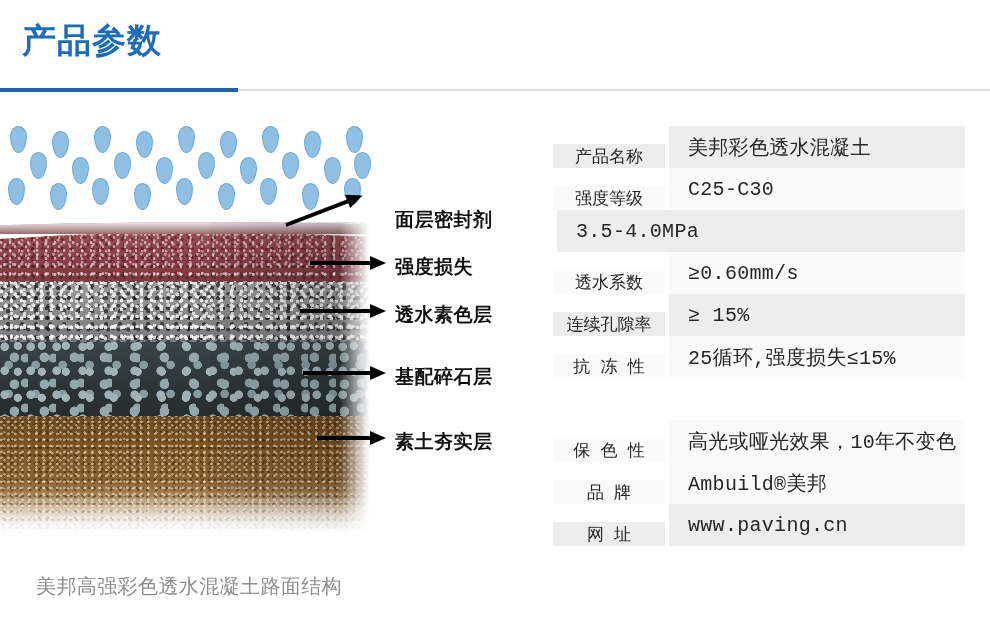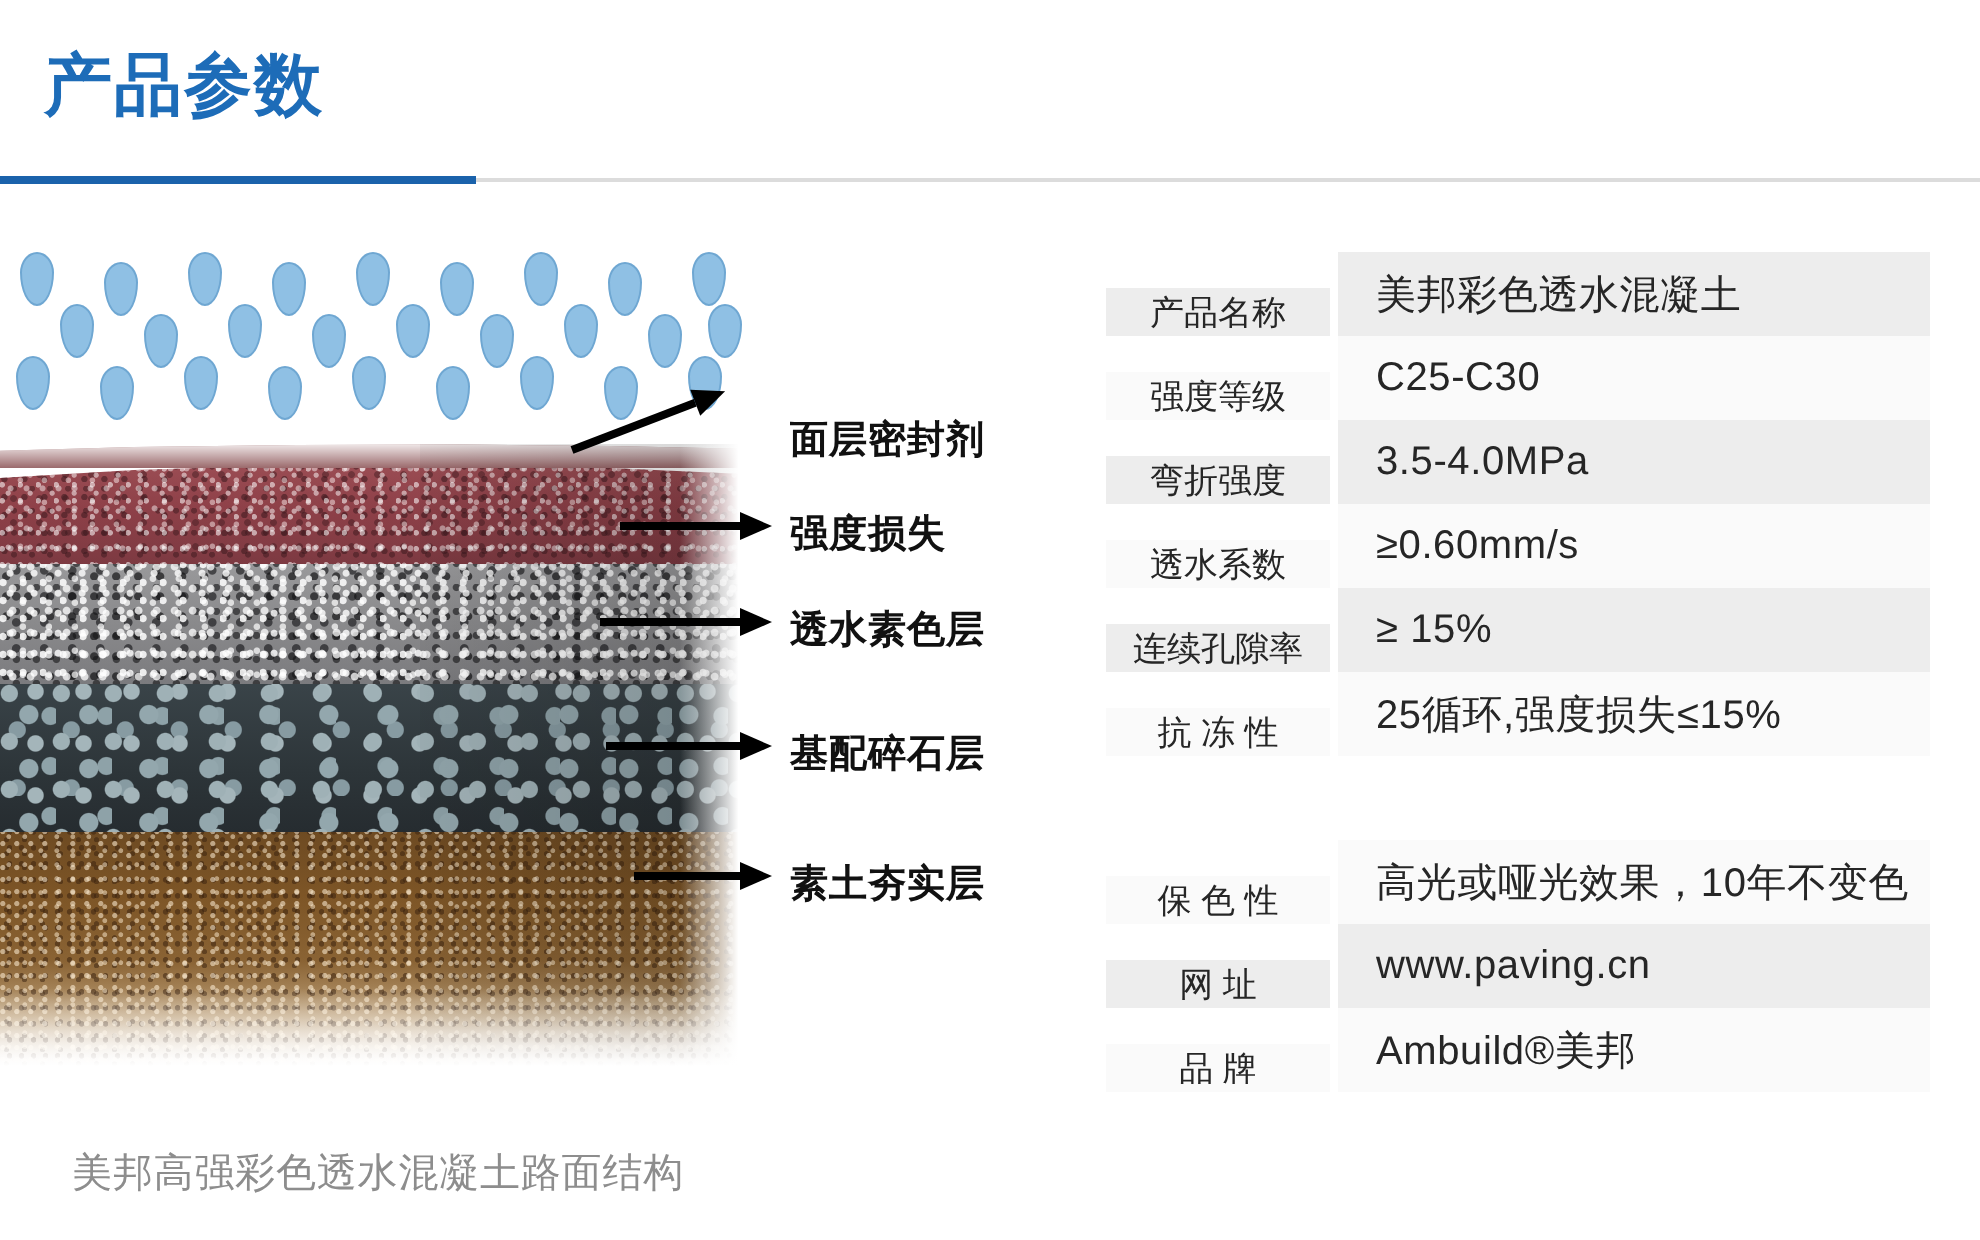--- a/index.html
+++ b/index.html
@@ -8,20 +8,21 @@
     height: 620px;
     background: #ffffff;
     font-family: "Liberation Sans", "DejaVu Sans", sans-serif;
     overflow: hidden;
   }
   #page {
     position: relative;
     width: 990px;
     height: 620px;
     background: #ffffff;
+    font-family: Liberation Mono, monospace;
   }
 
   
   #page-title {
     position: absolute;
     left: 22px;
     top: 26px;
     font-size: 34px;
     font-weight: bold;
     color: #1d6cb8;
@@ -343,44 +344,43 @@
 
     <div class="spec-row odd">
       <div class="spec-key tight">产品名称</div>
       <div class="spec-val">美邦彩色透水混凝土</div>
     </div>
     <div class="spec-row even">
       <div class="spec-key tight">强度等级</div>
       <div class="spec-val">C25-C30</div>
     </div>
     <div class="spec-row odd">
-      <div class="spec-key tight">弯折强度</div>
       <div class="spec-val">3.5-4.0MPa</div>
     </div>
     <div class="spec-row even">
       <div class="spec-key tight">透水系数</div>
       <div class="spec-val">≥0.60mm/s</div>
     </div>
     <div class="spec-row odd">
       <div class="spec-key tight">连续孔隙率</div>
       <div class="spec-val">≥ 15%</div>
     </div>
     <div class="spec-row even">
       <div class="spec-key tight">抗 冻 性</div>
       <div class="spec-val">25循环,强度损失≤15%</div>
     </div>
     <div class="spec-row odd">
     </div>
     <div class="spec-row even">
       <div class="spec-key tight">保 色 性</div>
       <div class="spec-val">高光或哑光效果，10年不变色</div>
     </div>
+    <div class="spec-row even">
+      <div class="spec-key tight">品    牌</div>
+      <div class="spec-val">Ambuild®美邦</div>
+    </div>
     <div class="spec-row odd">
       <div class="spec-key tight">网    址</div>
       <div class="spec-val">www.paving.cn</div>
     </div>
-    <div class="spec-row even">
-      <div class="spec-key tight">品    牌</div>
-      <div class="spec-val">Ambuild®美邦</div>
-    </div>
 
   </div>
 </div>
 
 </body></html>

